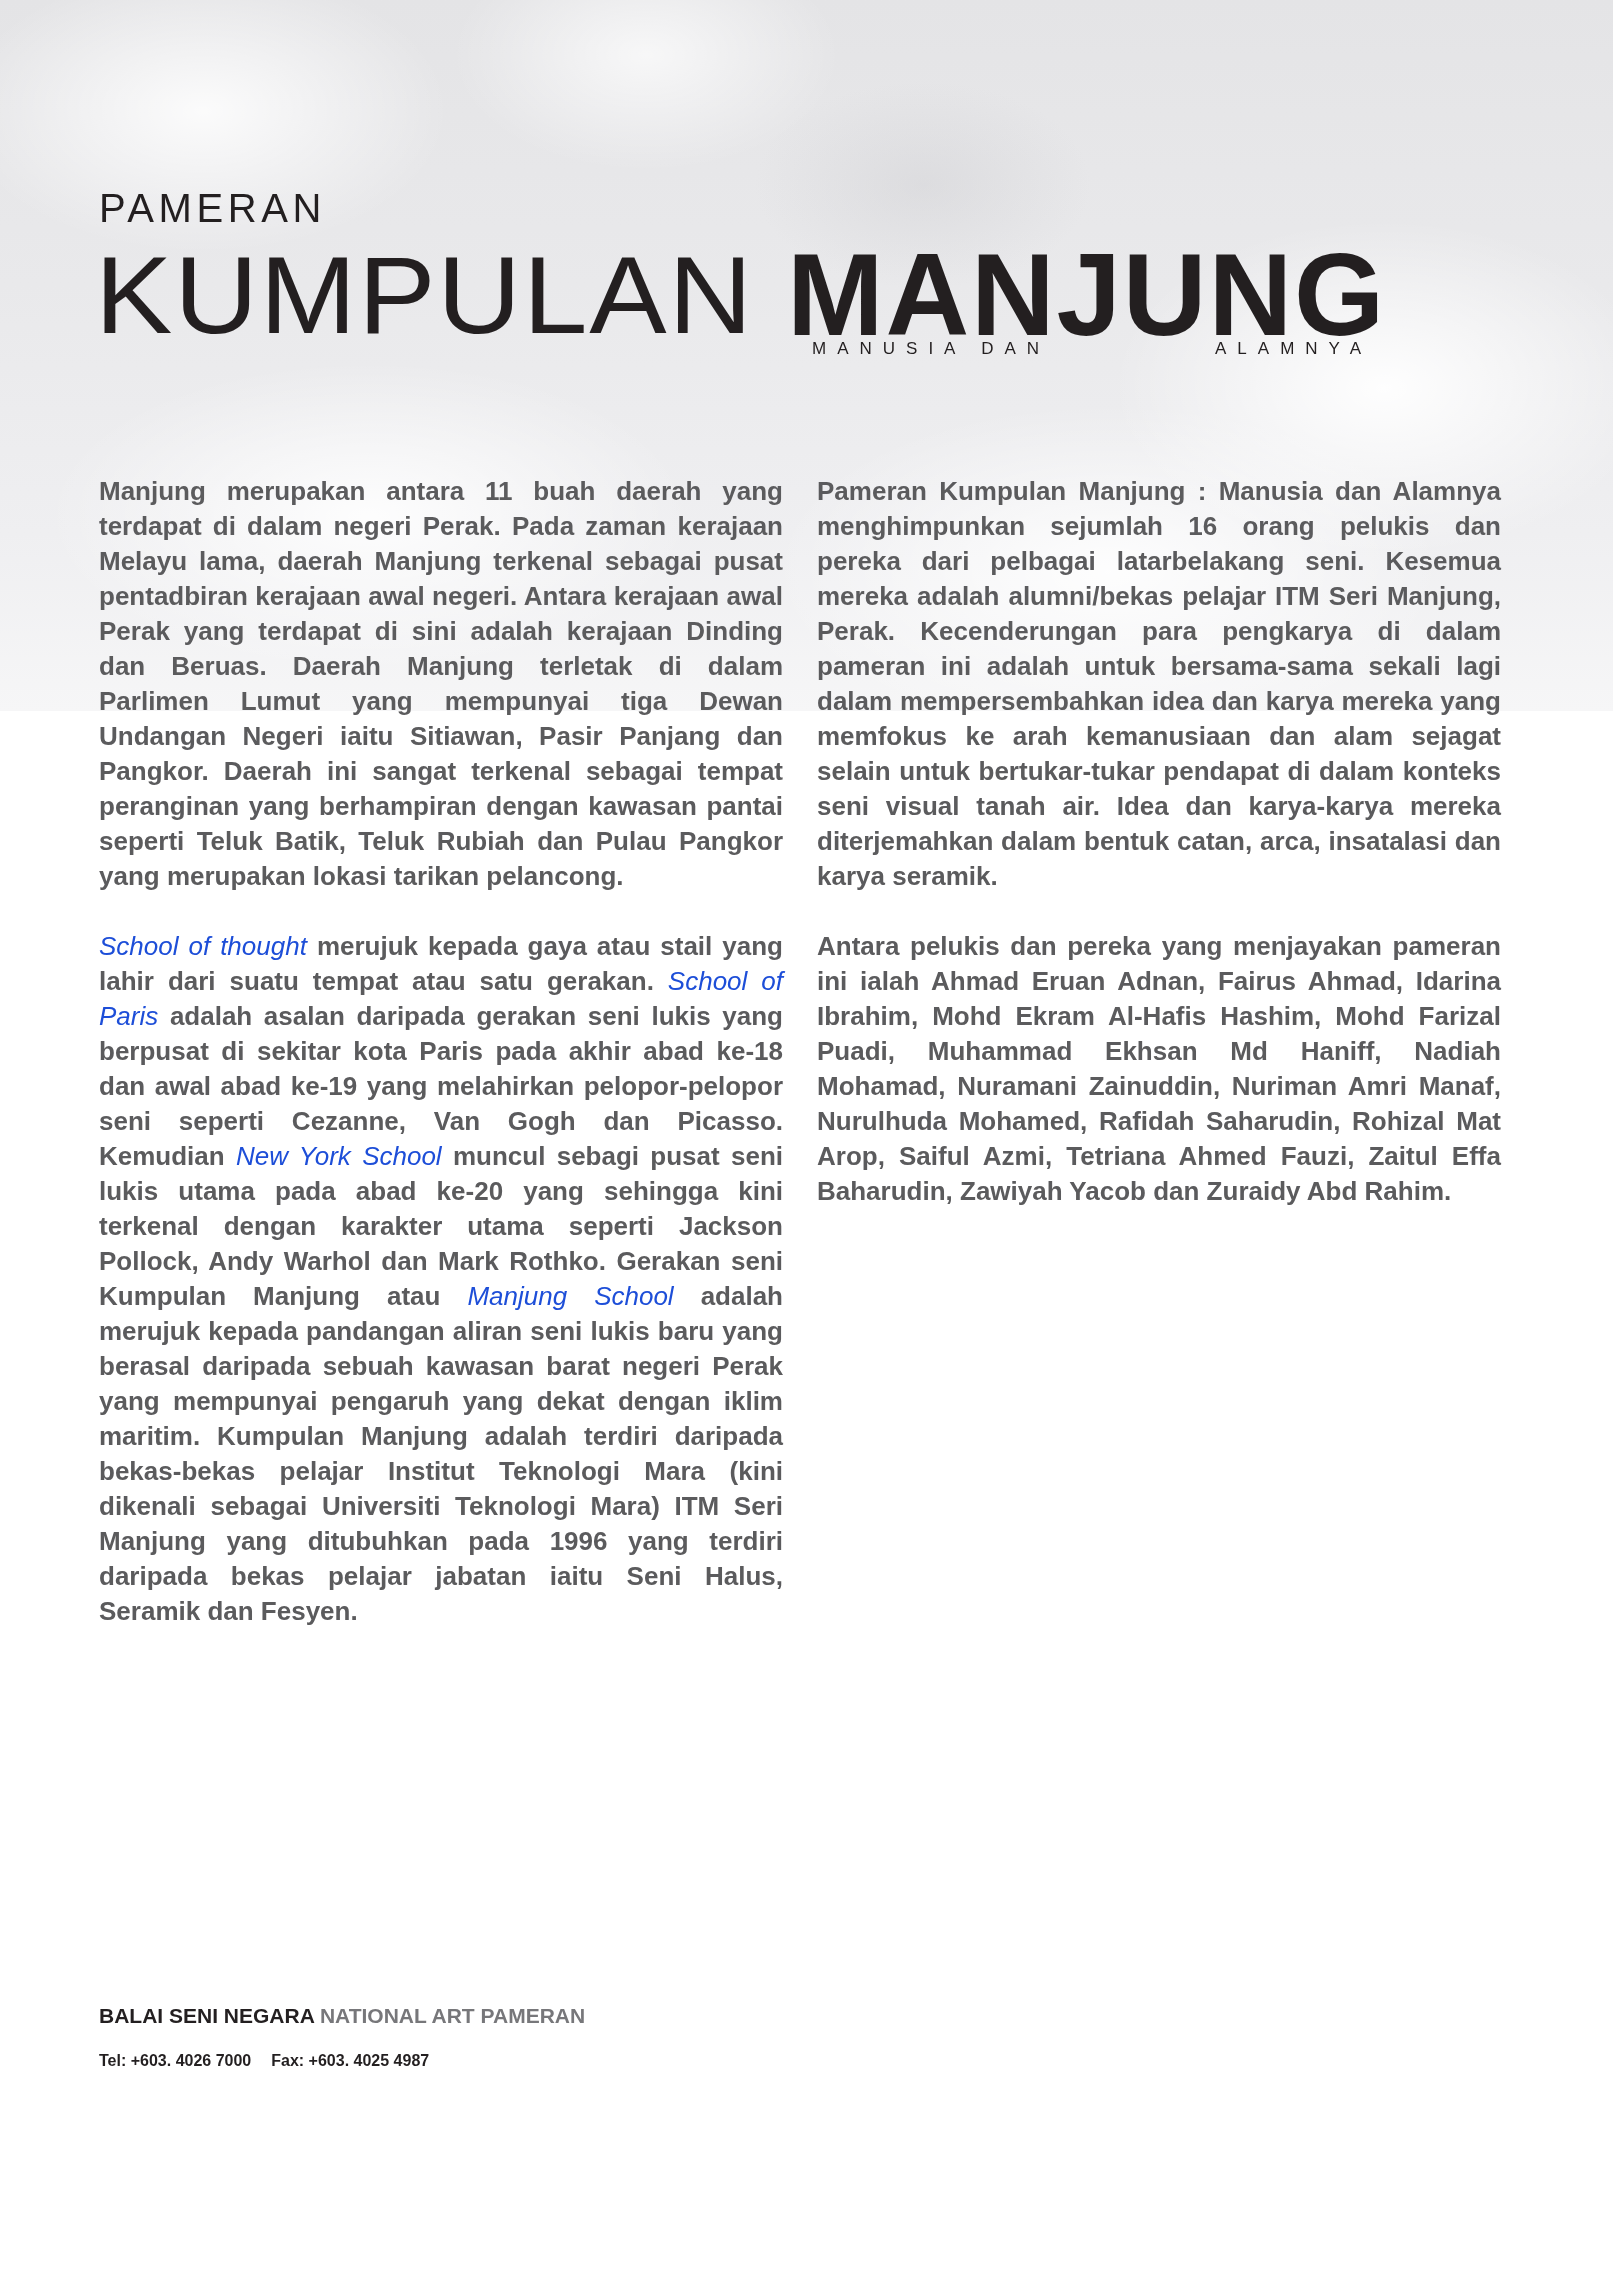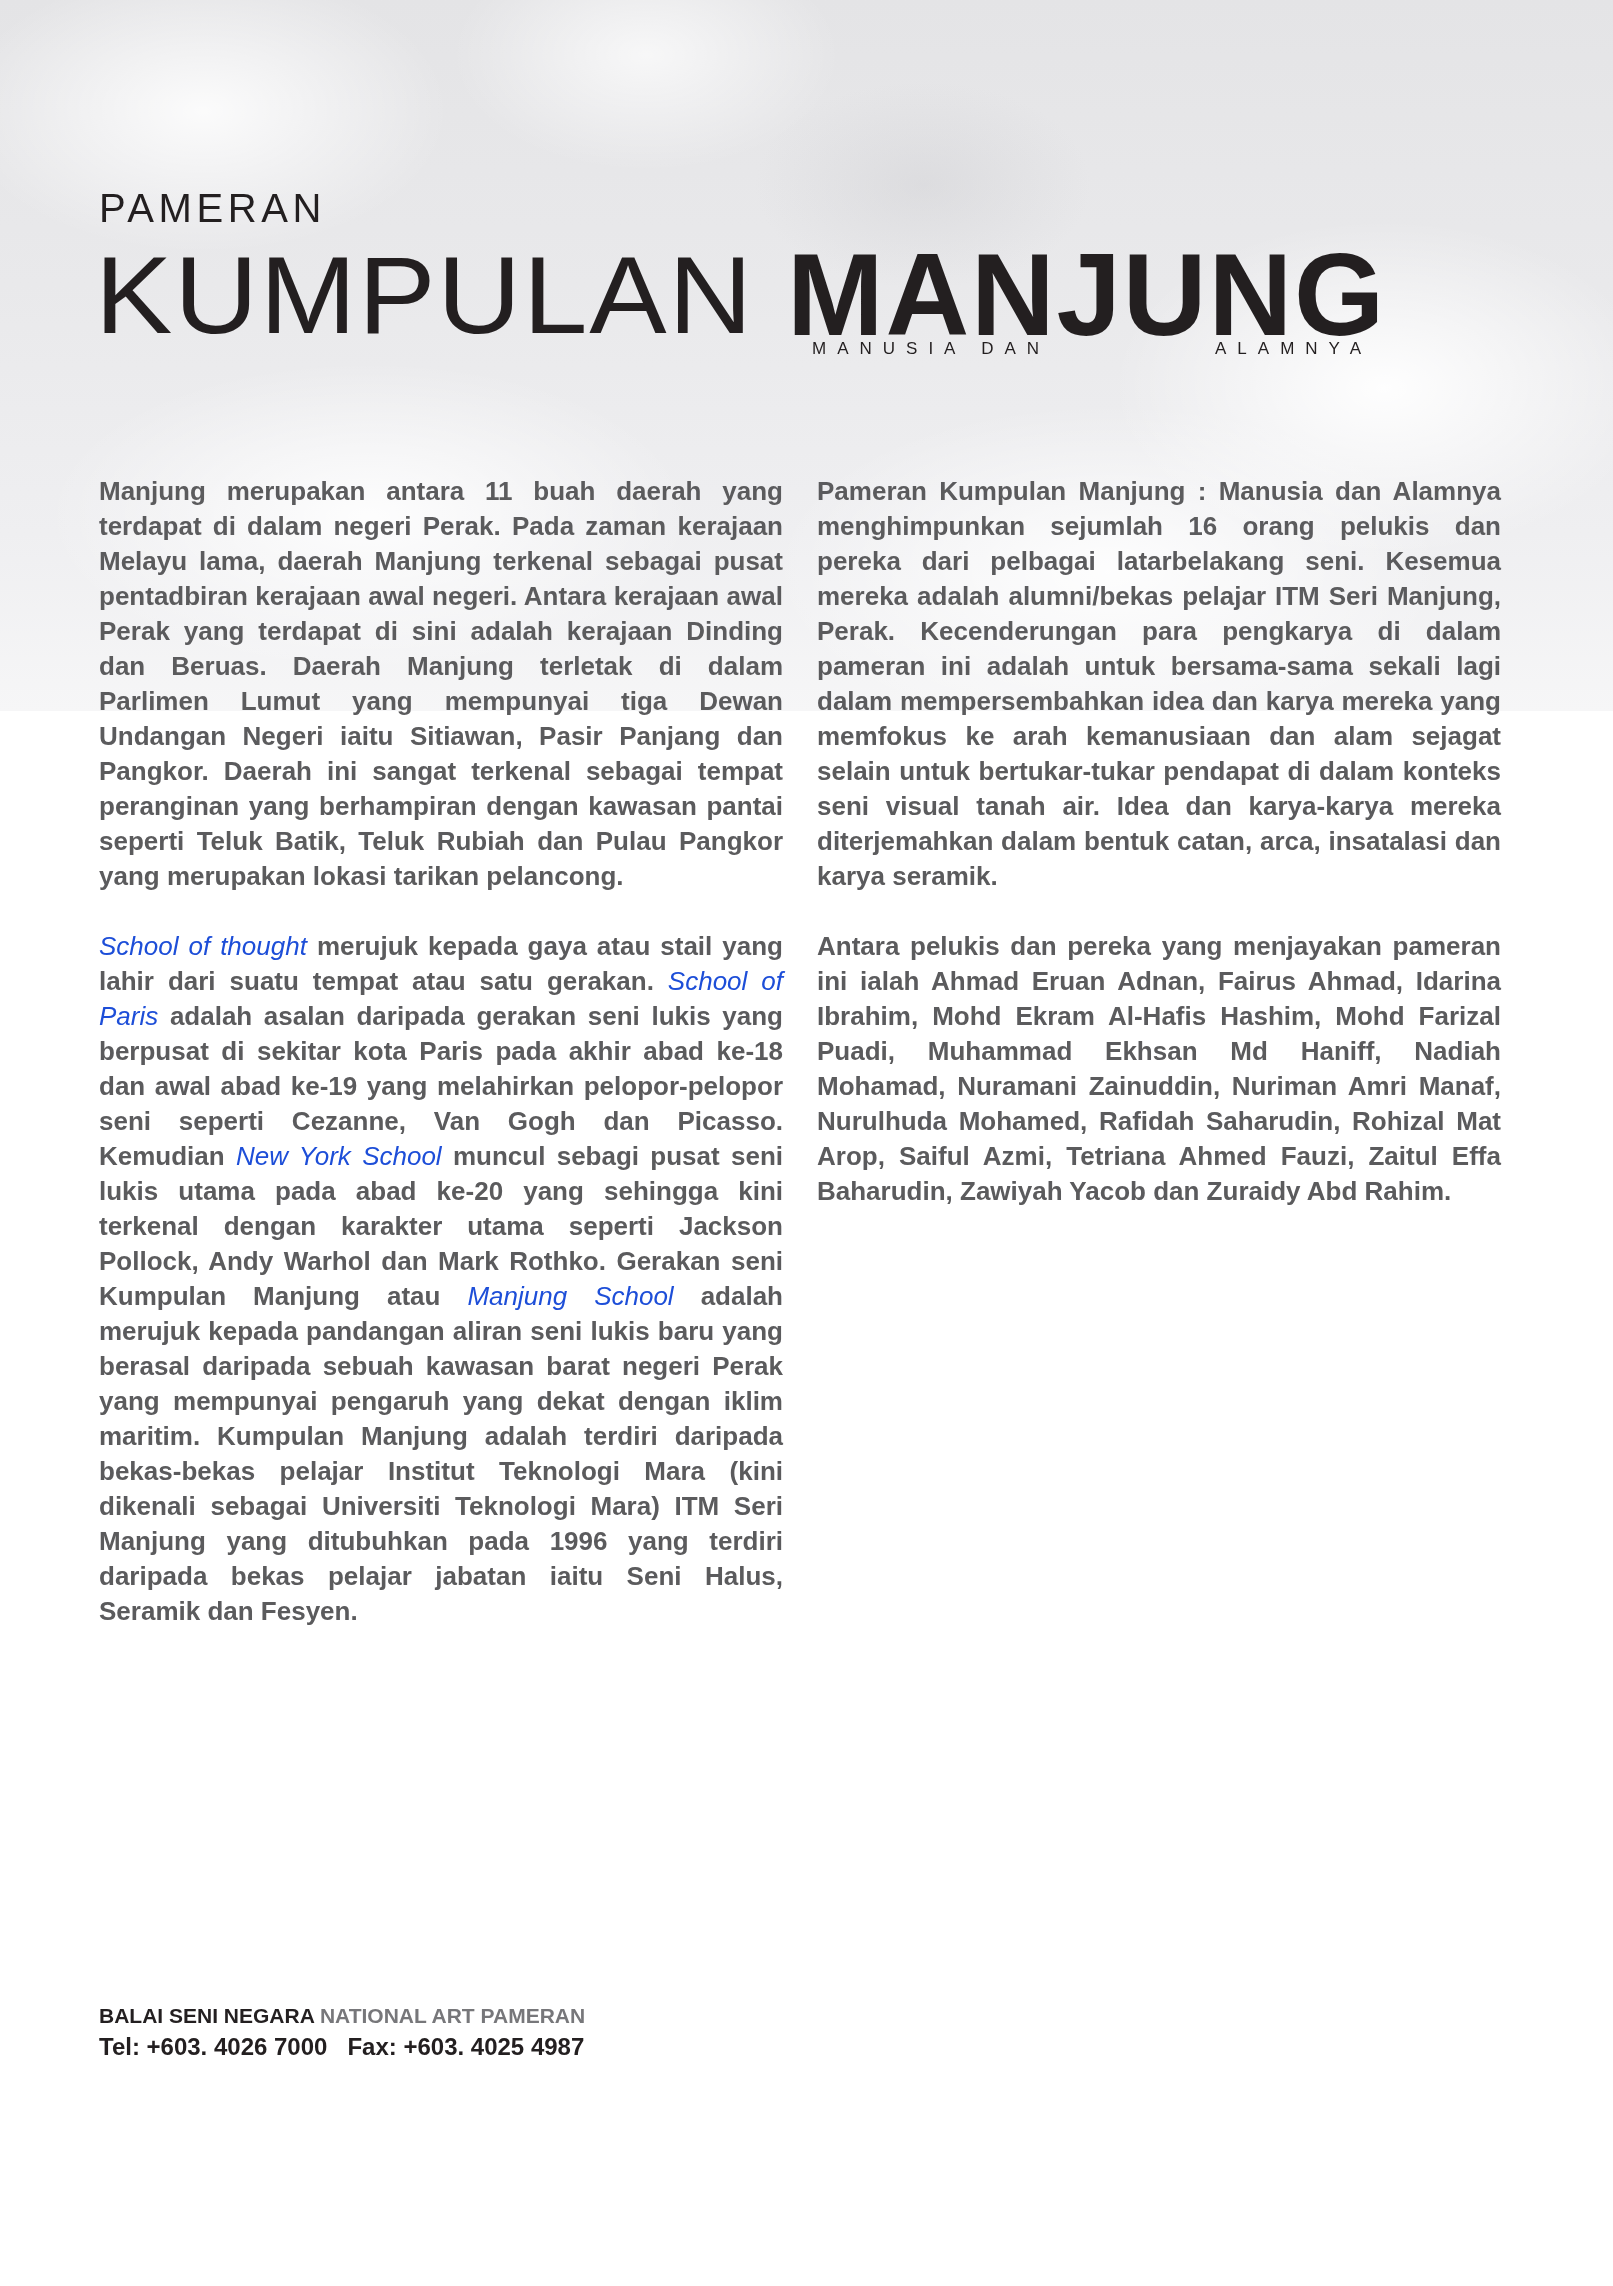--- a/index.html
+++ b/index.html
@@ -48,21 +48,21 @@
   .col-right { left: 817px; }
   .col p { margin: 0 0 35px 0; }
   .col em { font-style: italic; font-weight: normal; color: #1d4ed8; }
 
   .footer {
     position: absolute; left: 99px; top: 2001px; font-size: 21px; color: #231f20;
     line-height: 30px; font-weight: bold;
   }
   .footer .org-en { color: #77777a; font-weight: bold; }
   .footer .addr { font-weight: bold; font-size: 20px; }
-  .footer .contact { margin-top: 1px; font-size: 24px; }
+  .footer .contact { margin-top: 15px; font-size: 16px; }
   .footer .contact span + span { margin-left: 20px; }
 </style>
 </head>
 <body>
 
 <div class="clouds"></div>
 
 <div class="title-block">
   <div class="pre-title">PAMERAN</div>
   <div class="main-title">

